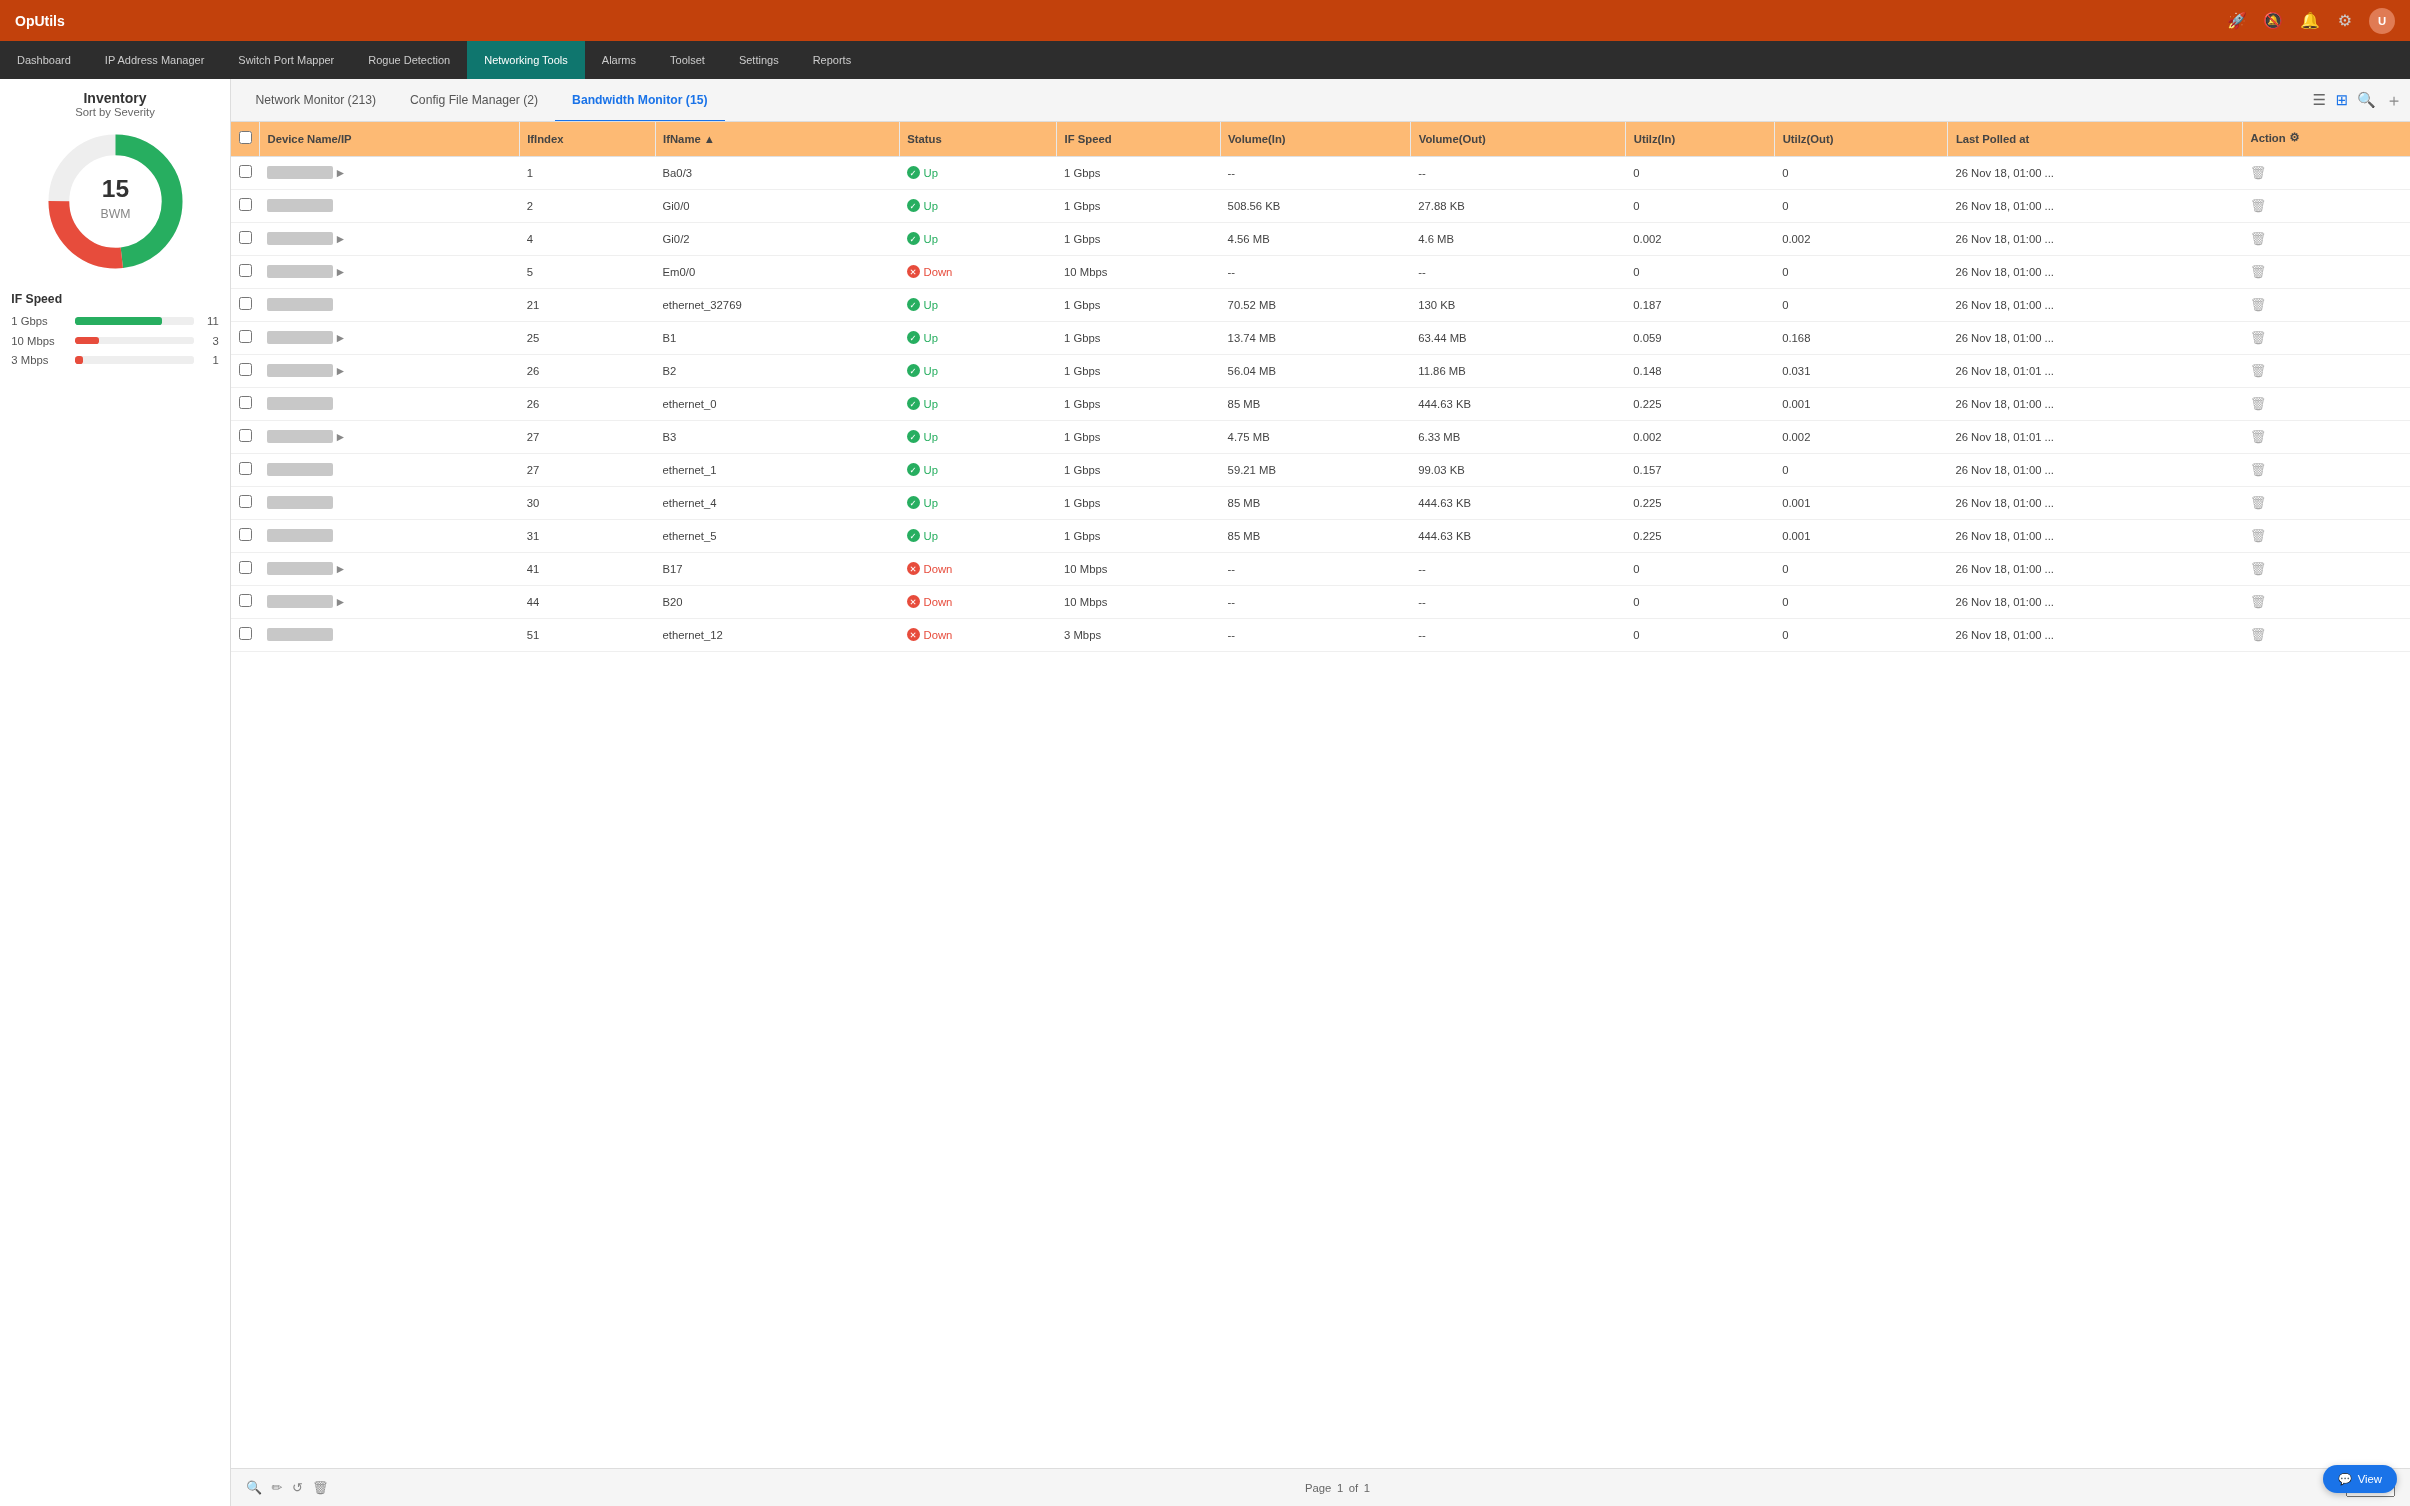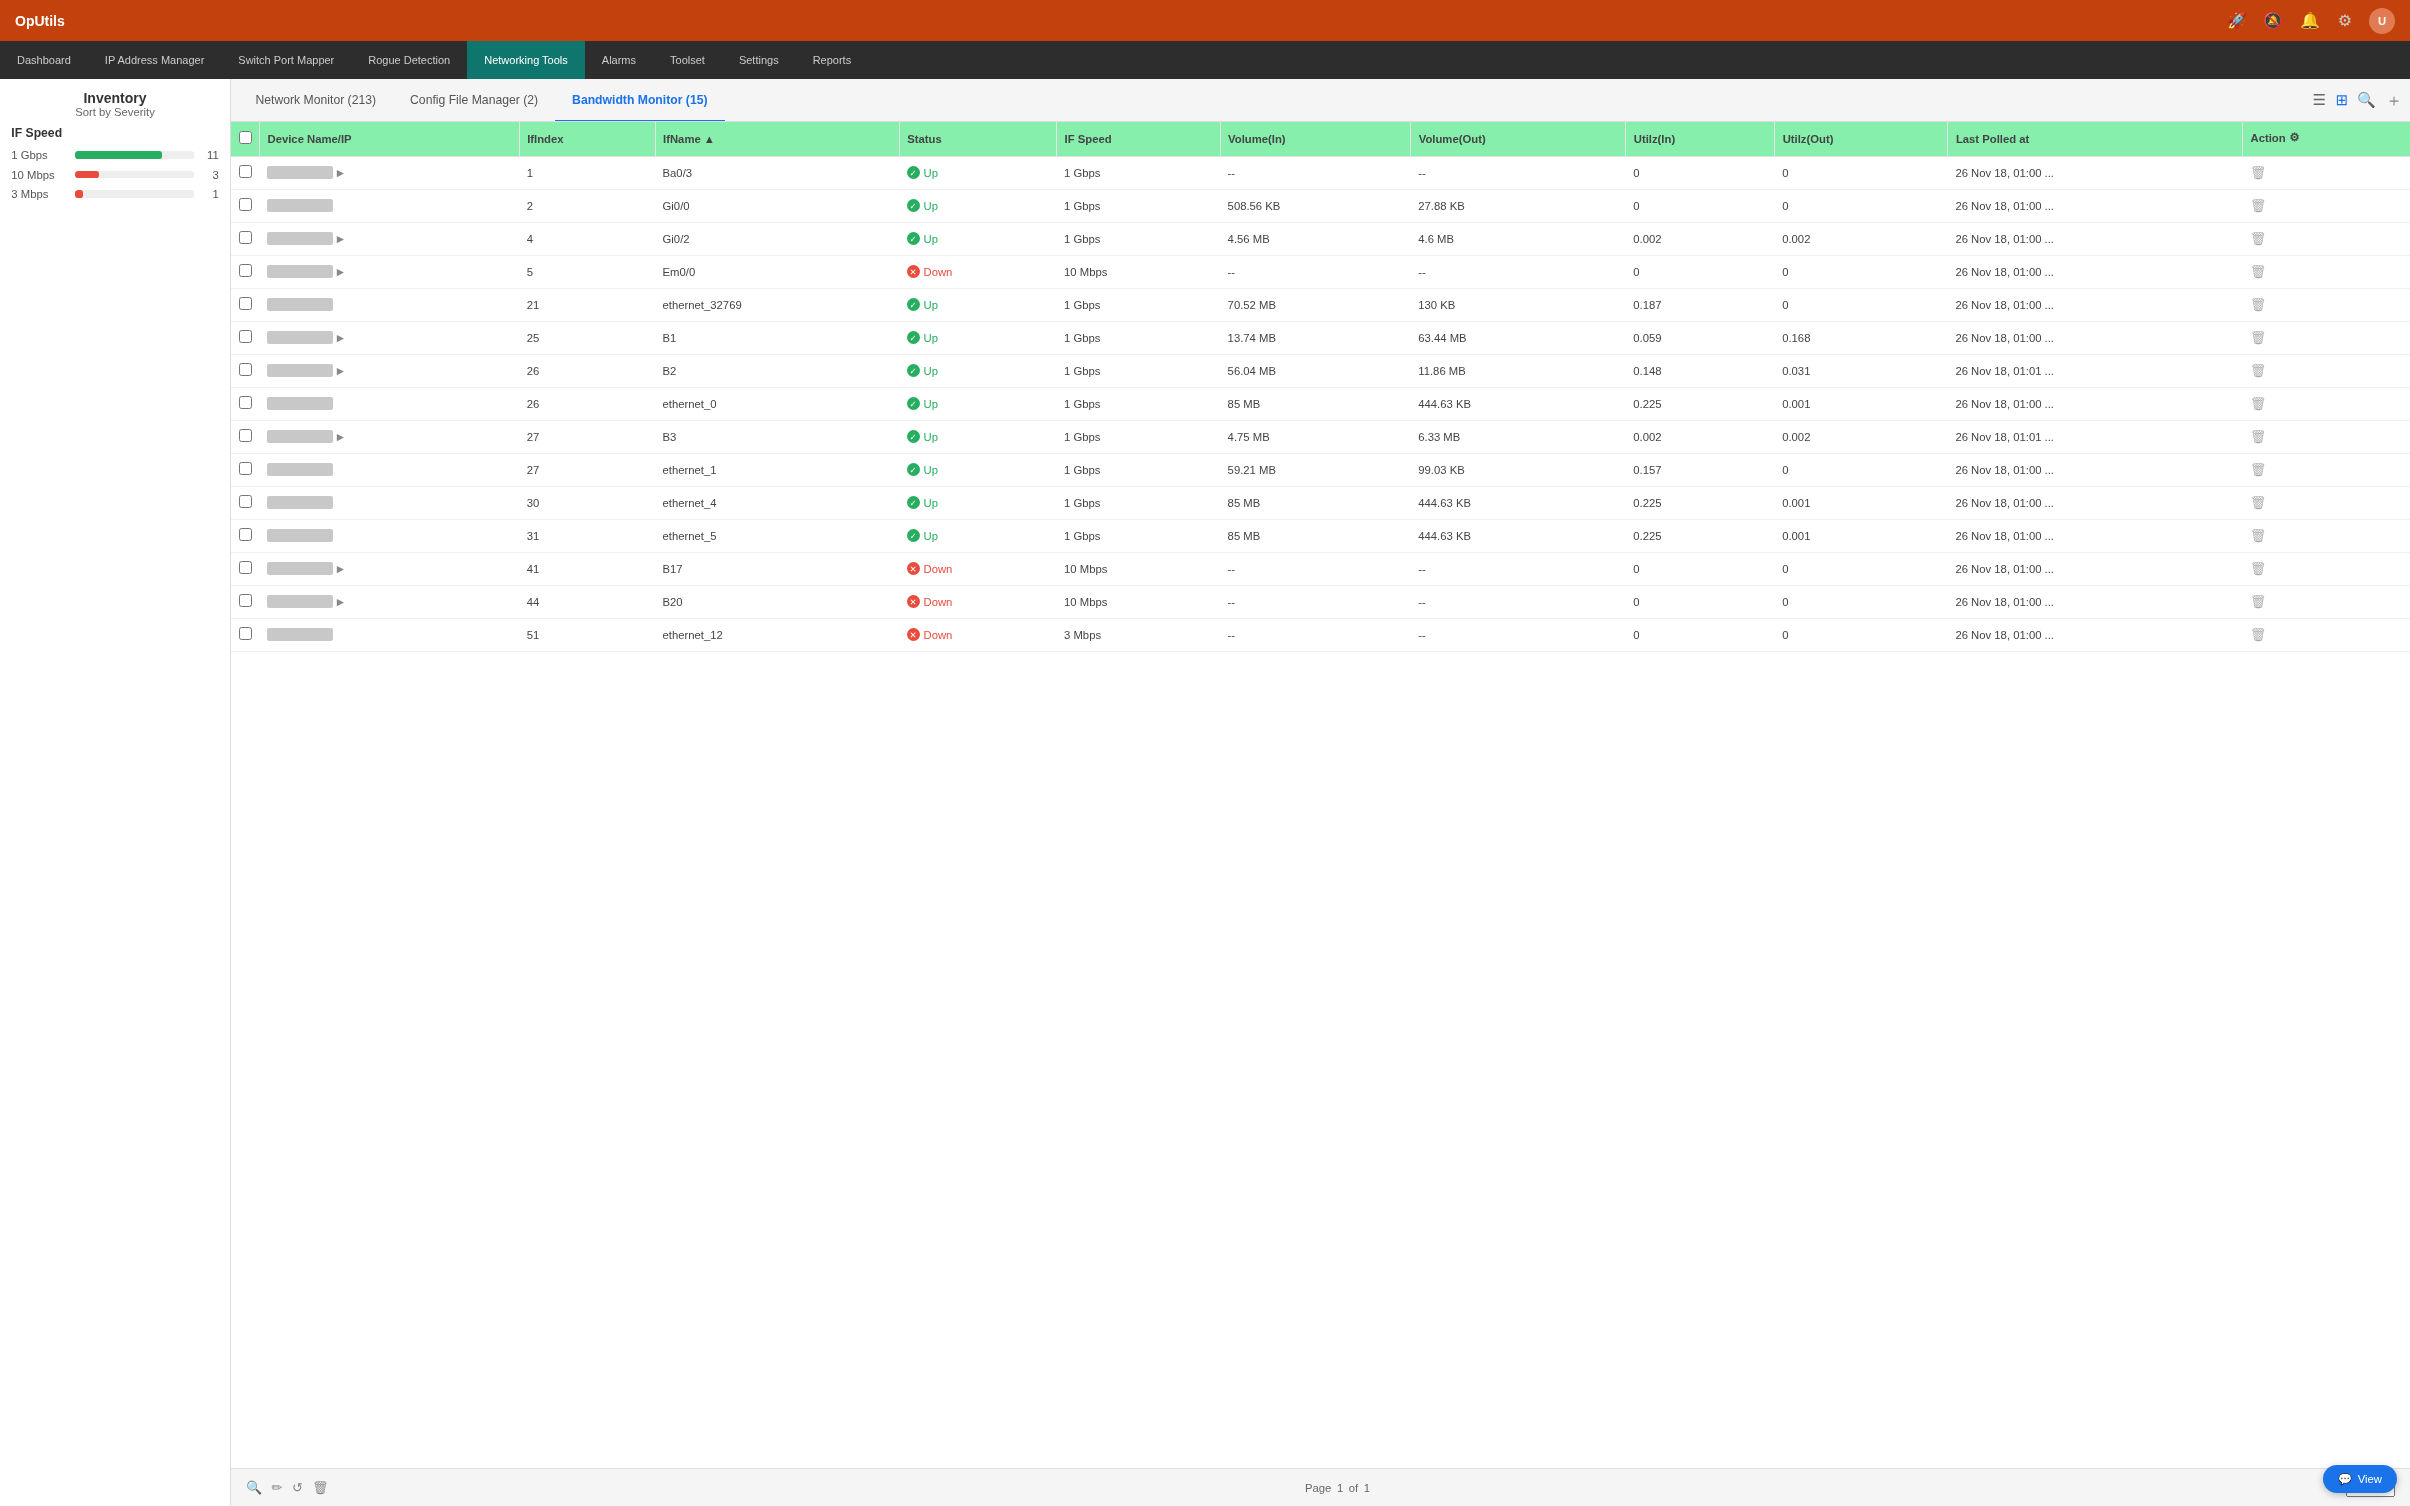--- a/index.html
+++ b/index.html
@@ -171,21 +171,21 @@
     #table-wrap {
       flex: 1;
       overflow-y: auto;
       background: #fff;
     }
     table {
       width: 100%;
       border-collapse: collapse;
     }
     thead tr {
-      background: #86efac;
+      background: #fdba74;
       border-bottom: 1.9px solid #e0e0e0;
     }
     thead th {
       padding: 9.4px 7.5px;
       text-align: left;
       font-size: 11.3px;
       font-weight: 600;
       color: #444;
       white-space: nowrap;
       border-right: 0.9px solid #e8e8e8;
@@ -323,20 +323,32 @@
   <div class="nav-item">Settings</div>
   <div class="nav-item">Reports</div>
 </div>
 
 <div id="main-layout">
 
   <div id="sidebar">
     <h2>Inventory</h2>
     <div class="sort-label">Sort by Severity</div>
 
+    <div class="donut-container">
+      <svg class="donut" width="151" height="151" viewBox="0 0 160 160" style="font-size:13px">
+
+        <circle cx="80" cy="80" r="60" fill="none" stroke="#eee" stroke-width="22"></circle>
+
+        <circle cx="80" cy="80" r="60" fill="none" stroke="#27ae60" stroke-width="22" stroke-dasharray="275.6 376.8" stroke-dashoffset="94.2" transform="rotate(-90 80 80)"></circle>
+
+        <circle cx="80" cy="80" r="60" fill="none" stroke="#e74c3c" stroke-width="22" stroke-dasharray="101.3 376.8" stroke-dashoffset="-181.4" transform="rotate(-90 80 80)"></circle>
+        <text x="80" y="75" text-anchor="middle" font-size="26" font-weight="bold" fill="#333">15</text>
+        <text x="80" y="97" text-anchor="middle" font-size="13" fill="#888">BWM</text>
+      </svg>
+    </div>
 
     <div class="if-speed-section">
       <h3>IF Speed</h3>
       <div class="if-speed-item">
         <span class="if-speed-label">1 Gbps</span>
         <div class="if-speed-bar-wrap">
           <div class="if-speed-bar" style="width:73%;background:#27ae60;"></div>
         </div>
         <span class="if-speed-count">11</span>
       </div>

